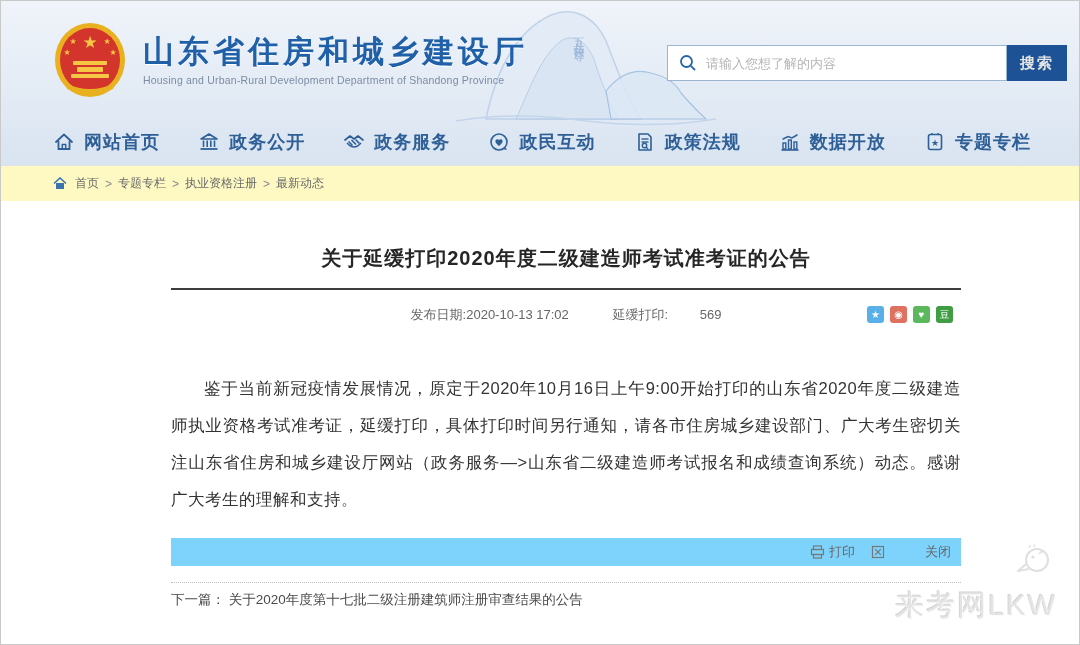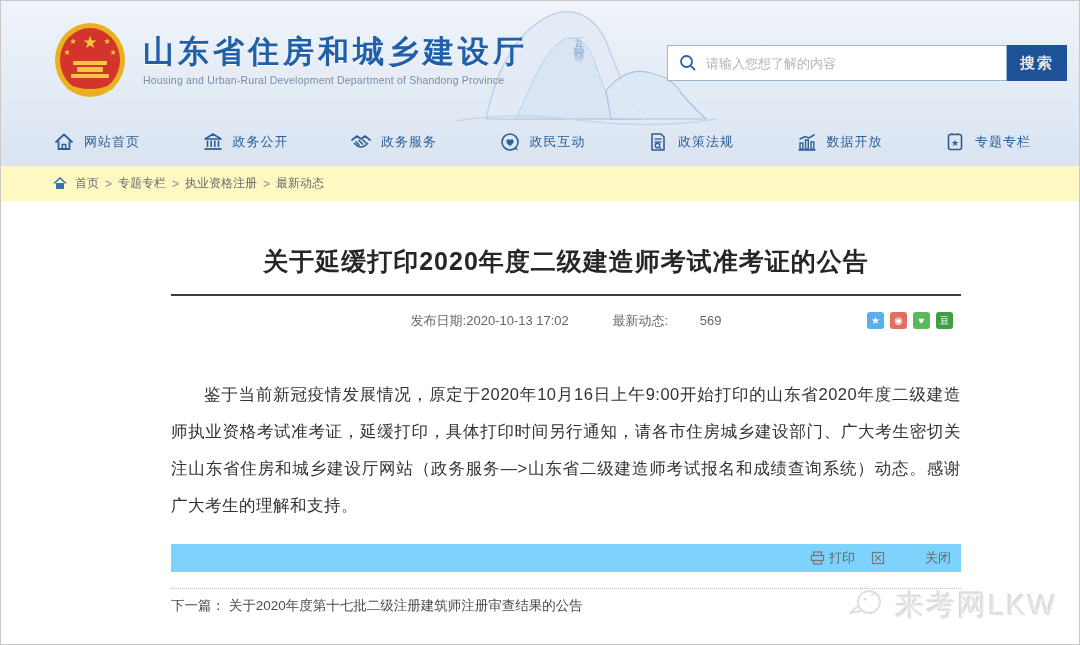--- a/index.html
+++ b/index.html
@@ -24,32 +24,32 @@
   .search-box input { border:none; outline:none; flex:1; font-size:13px; color:#c2410c;
                       font-family:inherit; background:transparent; }
   .search-box input::placeholder { color:#b5b5b5; }
   .search-btn { width:60px; height:36px; background:#1d5296; color:#e5e5e5; font-size:15px; font-weight:bold;
                 border:none; cursor:pointer; letter-spacing:2px; font-family:inherit; }
 
   
   .nav { display:flex; justify-content:space-between; align-items:center; padding:0 48px 0 52px; height:46px; }
   .nav-item { display:flex; align-items:center; gap:9px; cursor:pointer; }
   .nav-item svg { display:block; }
-  .nav-label { font-size:13px; font-weight:normal; color:#2e5f96; letter-spacing:1px; }
+  .nav-label { font-size:18px; font-weight:bold; color:#2e5f96; letter-spacing:1px; }
 
   
   .crumbbar { height:36px; background:#fef9c3; border-top:1px solid #dfe3e8; display:flex; align-items:center;
               padding-left:52px; }
   .crumb { display:flex; align-items:center; gap:4px; font-size:12px; color:#6b6b6b; }
   .crumb-item { color:#6b6b6b; cursor:pointer; }
   .crumb-sep { color:#8a8a8a; margin:0 2px; }
 
   
   .content { width:790px; margin-left:170px; position:relative; }
-  .art-title { text-align:center; font-size:25px; font-weight:bold; color:#262626; margin-top:44px;
+  .art-title { text-align:center; font-size:20px; font-weight:bold; color:#262626; margin-top:44px;
                letter-spacing:1px; }
   .title-rule { border:none; border-top:2px solid #3d3d3d; margin-top:16px; }
   .meta-row { position:relative; height:22px; margin-top:16px; font-size:13px; color:#666; }
   .meta-center { text-align:center; }
   .meta-views-label { margin-left:40px; }
   .meta-views-count { margin-left:28px; }
   .share-group { position:absolute; right:8px; top:0; display:flex; gap:6px; }
   .share-icon { width:17px; height:17px; border-radius:3px; color:#fff; font-size:10px; line-height:17px;
                 text-align:center; cursor:pointer; overflow:hidden; }
 
@@ -59,23 +59,23 @@
   .print-bar { margin-top:20px; height:28px; background:#7dd3fc; display:flex; justify-content:flex-end;
                align-items:center; gap:6px; padding-right:10px; font-size:13px; color:#666; }
   .print-bar .tool { display:flex; align-items:center; gap:4px; cursor:pointer; }
   .print-bar .tool + .tool { margin-left:10px;gap:40px; }
 
   .dotted-rule { border:none; border-top:1px dotted #bdbdbd; margin-top:16px; }
   .next-row { margin-top:8px; font-size:13.5px; color:#4a4a4a; }
   .next-link { color:#4a4a4a; cursor:pointer; }
 
   
-  .watermark { position:absolute; right:22px; bottom:18px; display:flex; align-items:flex-start; gap:6px;
+  .watermark { position:absolute; right:22px; bottom:18px; display:flex; align-items:flex-end; gap:6px;
                color:#e4e4e4; text-shadow:1px 1px 0 #fcfcfc,-1px -1px 0 #d4d4d4; font-size:29px;
-               letter-spacing:2px; pointer-events:none; }
+               letter-spacing:2px; pointer-events:none;flex-direction:column; }
 </style>
 </head>
 <body>
 
 <div class="page">
 
   <div class="top">
 
     <svg class="header-art" width="260" height="125" viewBox="0 0 260 125">
       <path d="M30 118 C40 70 60 30 95 14 C120 4 140 18 150 40 C162 70 170 95 185 118 Z" fill="#e2ebf6" stroke="#bcd0e8" stroke-width="1.5" opacity="0.9"></path>
@@ -200,21 +200,21 @@
     </div>
   </div>
 
   <div class="content">
     <h1 class="art-title">关于延缓打印2020年度二级建造师考试准考证的公告</h1>
     <hr class="title-rule">
 
     <div class="meta-row">
       <div class="meta-center">
         <span>发布日期:</span><span>2020-10-13 17:02</span>
-        <span class="meta-views-label">最新动态:</span>
+        <span class="meta-views-label">延缓打印:</span>
         <span class="meta-views-count">569</span>
       </div>
       <div class="share-group">
         <span class="share-icon" style="background:#59b0e8">★</span>
         <span class="share-icon" style="background:#e0705f">◉</span>
         <span class="share-icon" style="background:#5cb85c">♥</span>
         <span class="share-icon" style="background:#3f9e43">豆</span>
       </div>
     </div>
 

